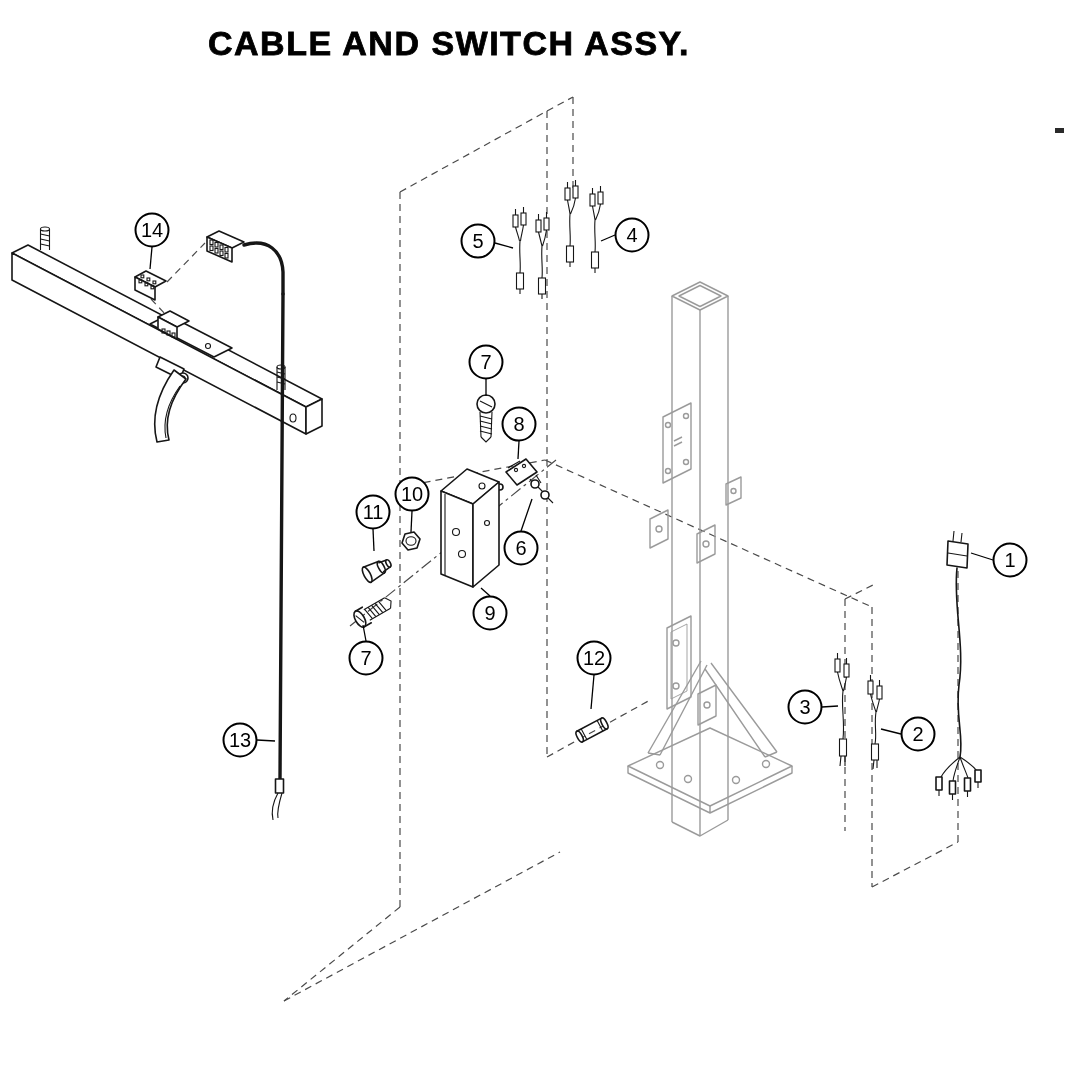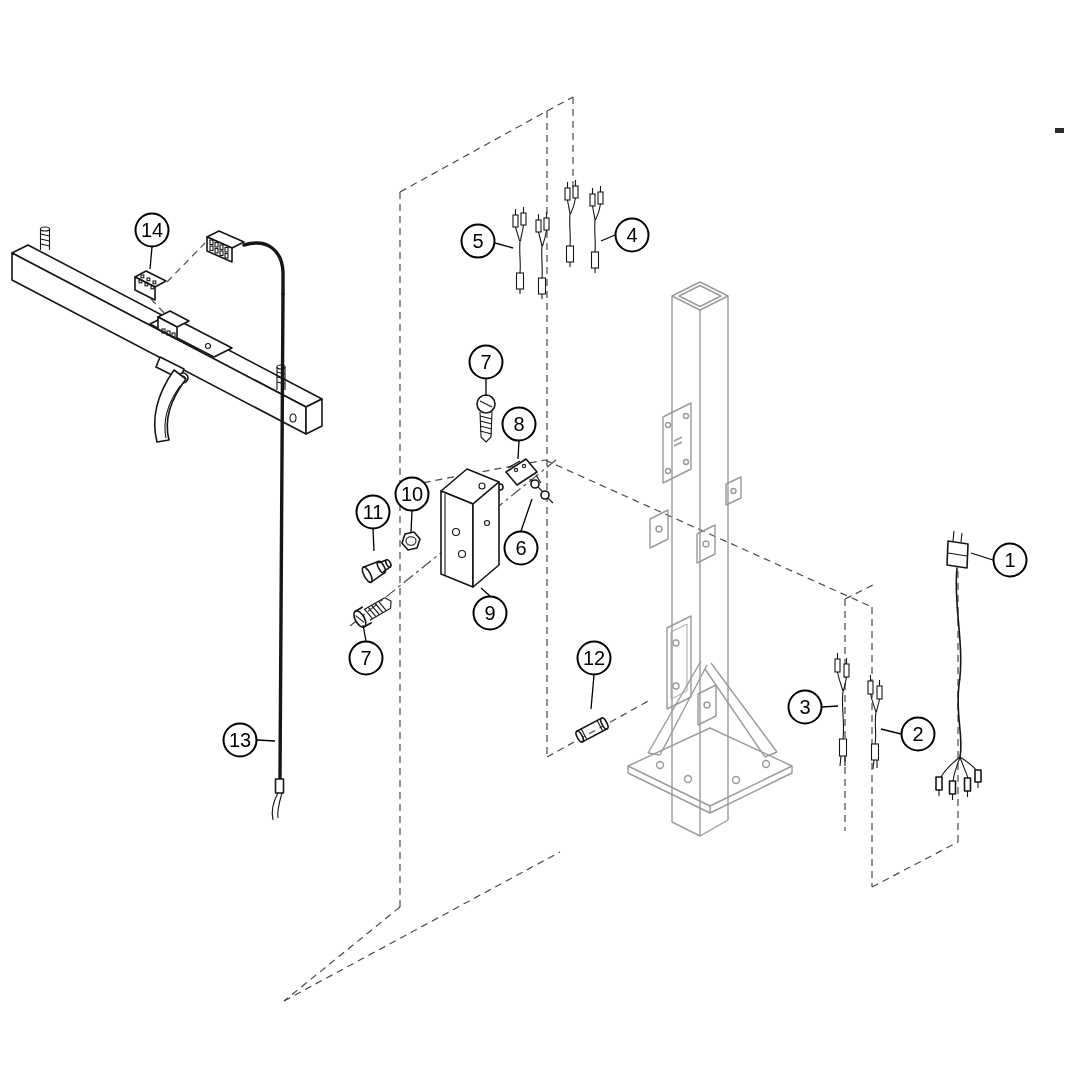--- a/index.html
+++ b/index.html
@@ -18,20 +18,21 @@
   .cable   { stroke:var(--ink,#161616); stroke-width:3.4; fill:none; stroke-linecap:round; }
   .leader  { stroke:#000; stroke-width:1.3; fill:none; }
   .callout circle { fill:#fff; stroke:#000; stroke-width:2; }
   .callout text   { font-size:20px; fill:#000; text-anchor:middle;
                     font-family:"Liberation Sans", sans-serif; }
 </style>
 </head>
 <body>
 
 <div class="stage">
+  <div class="title">CABLE AND SWITCH ASSY.</div>
 
   <svg width="1068" height="1076" viewBox="0 0 1068 1076">
 
     <g class="dash">
       <path d="M400,192 L547,111"></path>
       <path d="M547,111 L573,97"></path>
       <path d="M573,97 L573,191"></path>
       <path d="M400,192 L400,907"></path>
       <path d="M547,111 L547,757"></path>
       <path d="M400,907 L284,1001"></path>

